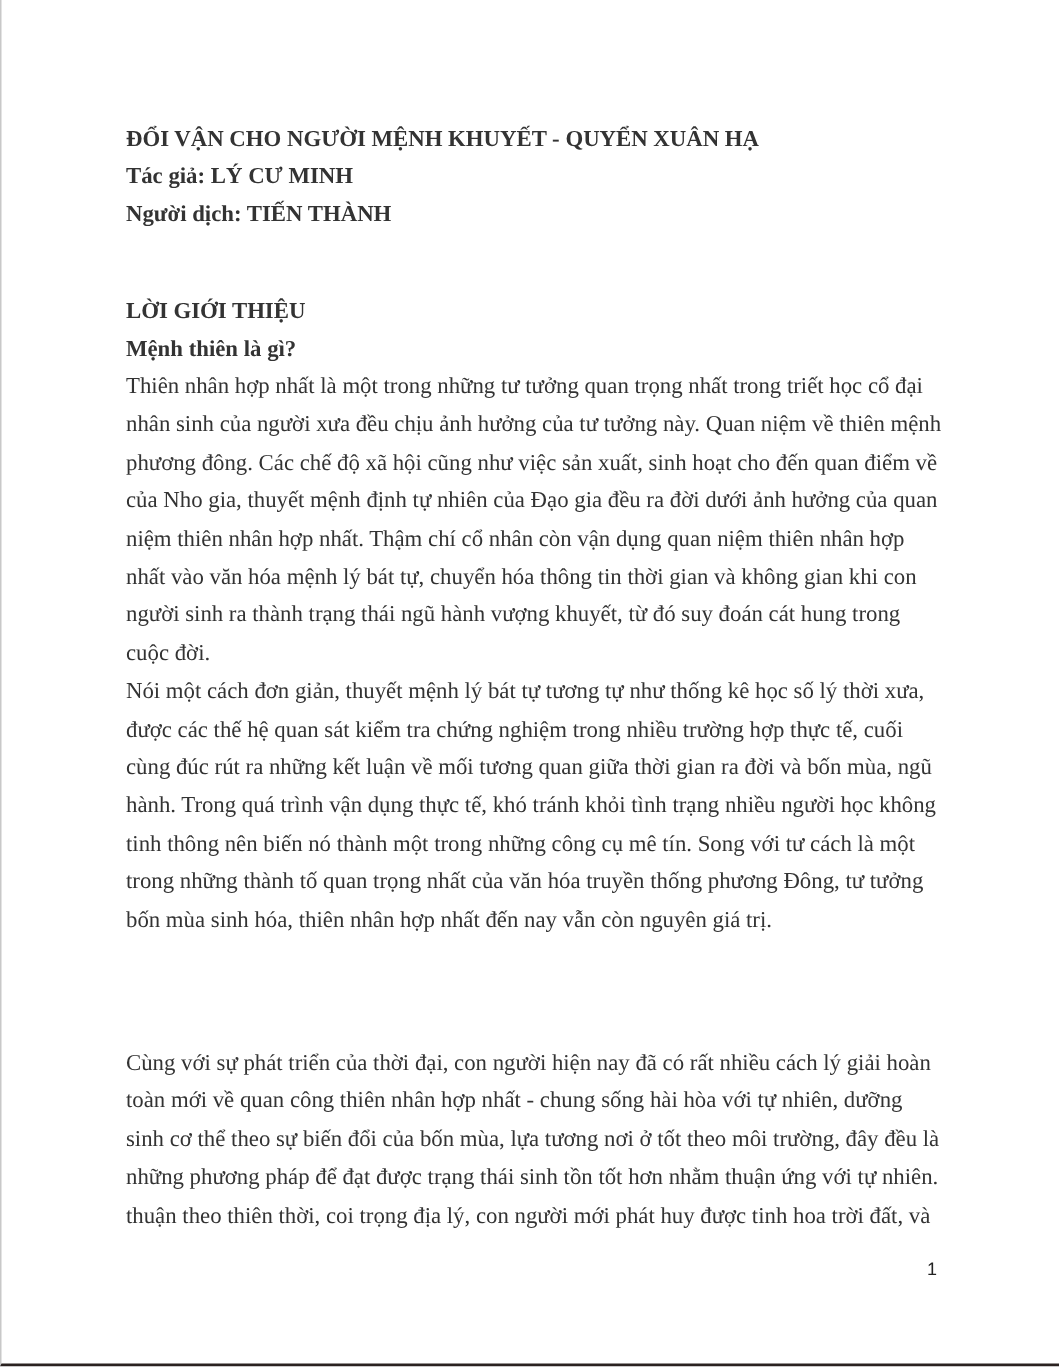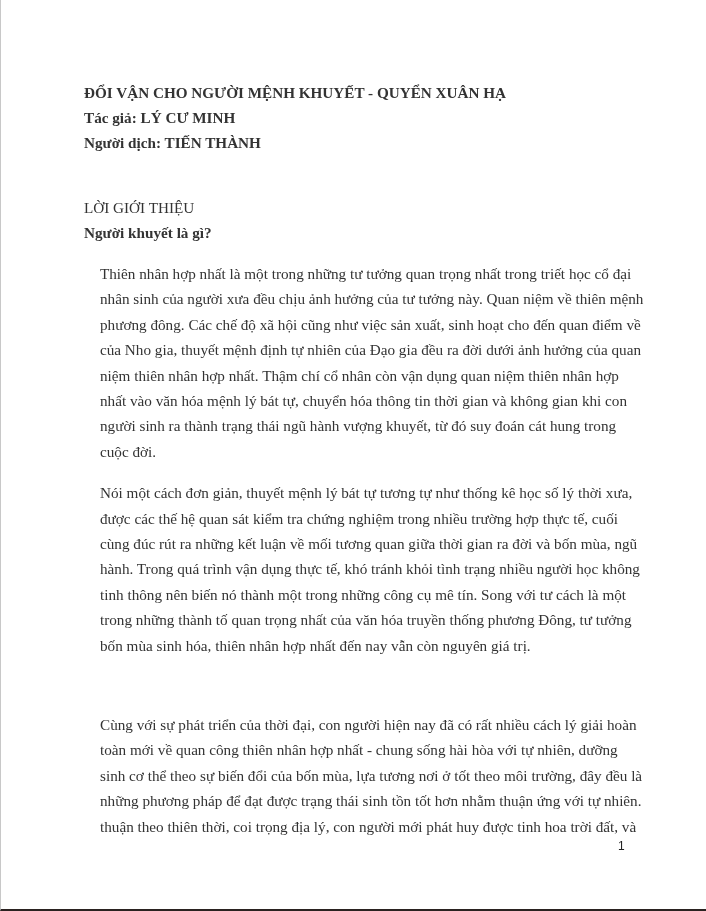--- a/index.html
+++ b/index.html
@@ -29,29 +29,29 @@
     }
     .header-line {
       line-height: 25px;
       white-space: nowrap;
       font-weight: bold;
     }
     .header {
       top: 80px;
     }
     .section-heading {
-      font-weight: normal;
+      font-weight: bold;
       line-height: 25px;
     }
     .intro {
       top: 195px;
     }
     .para {
       line-height: 25.4px;
-      margin: 16px;
+      margin: 0;
       font-family: Liberation Serif, serif;
     }
     .line {
       display: block;
       white-space: nowrap;
     }
     .para2 {
       top: 696px;
     }
     .page-number {
@@ -69,21 +69,21 @@
 <div class="page">
 
   <div class="block header">
     <div class="header-line">ĐỔI VẬN CHO NGƯỜI MỆNH KHUYẾT - QUYỂN XUÂN HẠ</div>
     <div class="header-line">Tác giả: LÝ CƯ MINH</div>
     <div class="header-line">Người dịch: TIẾN THÀNH</div>
   </div>
 
   <div class="block intro">
     <div class="section-heading">LỜI GIỚI THIỆU</div>
-    <div class="header-line">Người khuyết là gì?</div>
+    <div class="header-line">Mệnh thiên là gì?</div>
 
     <p class="para">
       <span class="line">Thiên nhân hợp nhất là một trong những tư tưởng quan trọng nhất trong triết học cổ đại</span>
       <span class="line">nhân sinh của người xưa đều chịu ảnh hưởng của tư tưởng này. Quan niệm về thiên mệnh</span>
       <span class="line">phương đông. Các chế độ xã hội cũng như việc sản xuất, sinh hoạt cho đến quan điểm về</span>
       <span class="line">của Nho gia, thuyết mệnh định tự nhiên của Đạo gia đều ra đời dưới ảnh hưởng của quan</span>
       <span class="line">niệm thiên nhân hợp nhất. Thậm chí cổ nhân còn vận dụng quan niệm thiên nhân hợp</span>
       <span class="line">nhất vào văn hóa mệnh lý bát tự, chuyển hóa thông tin thời gian và không gian khi con</span>
       <span class="line">người sinh ra thành trạng thái ngũ hành vượng khuyết, từ đó suy đoán cát hung trong</span>
       <span class="line">cuộc đời.</span>

